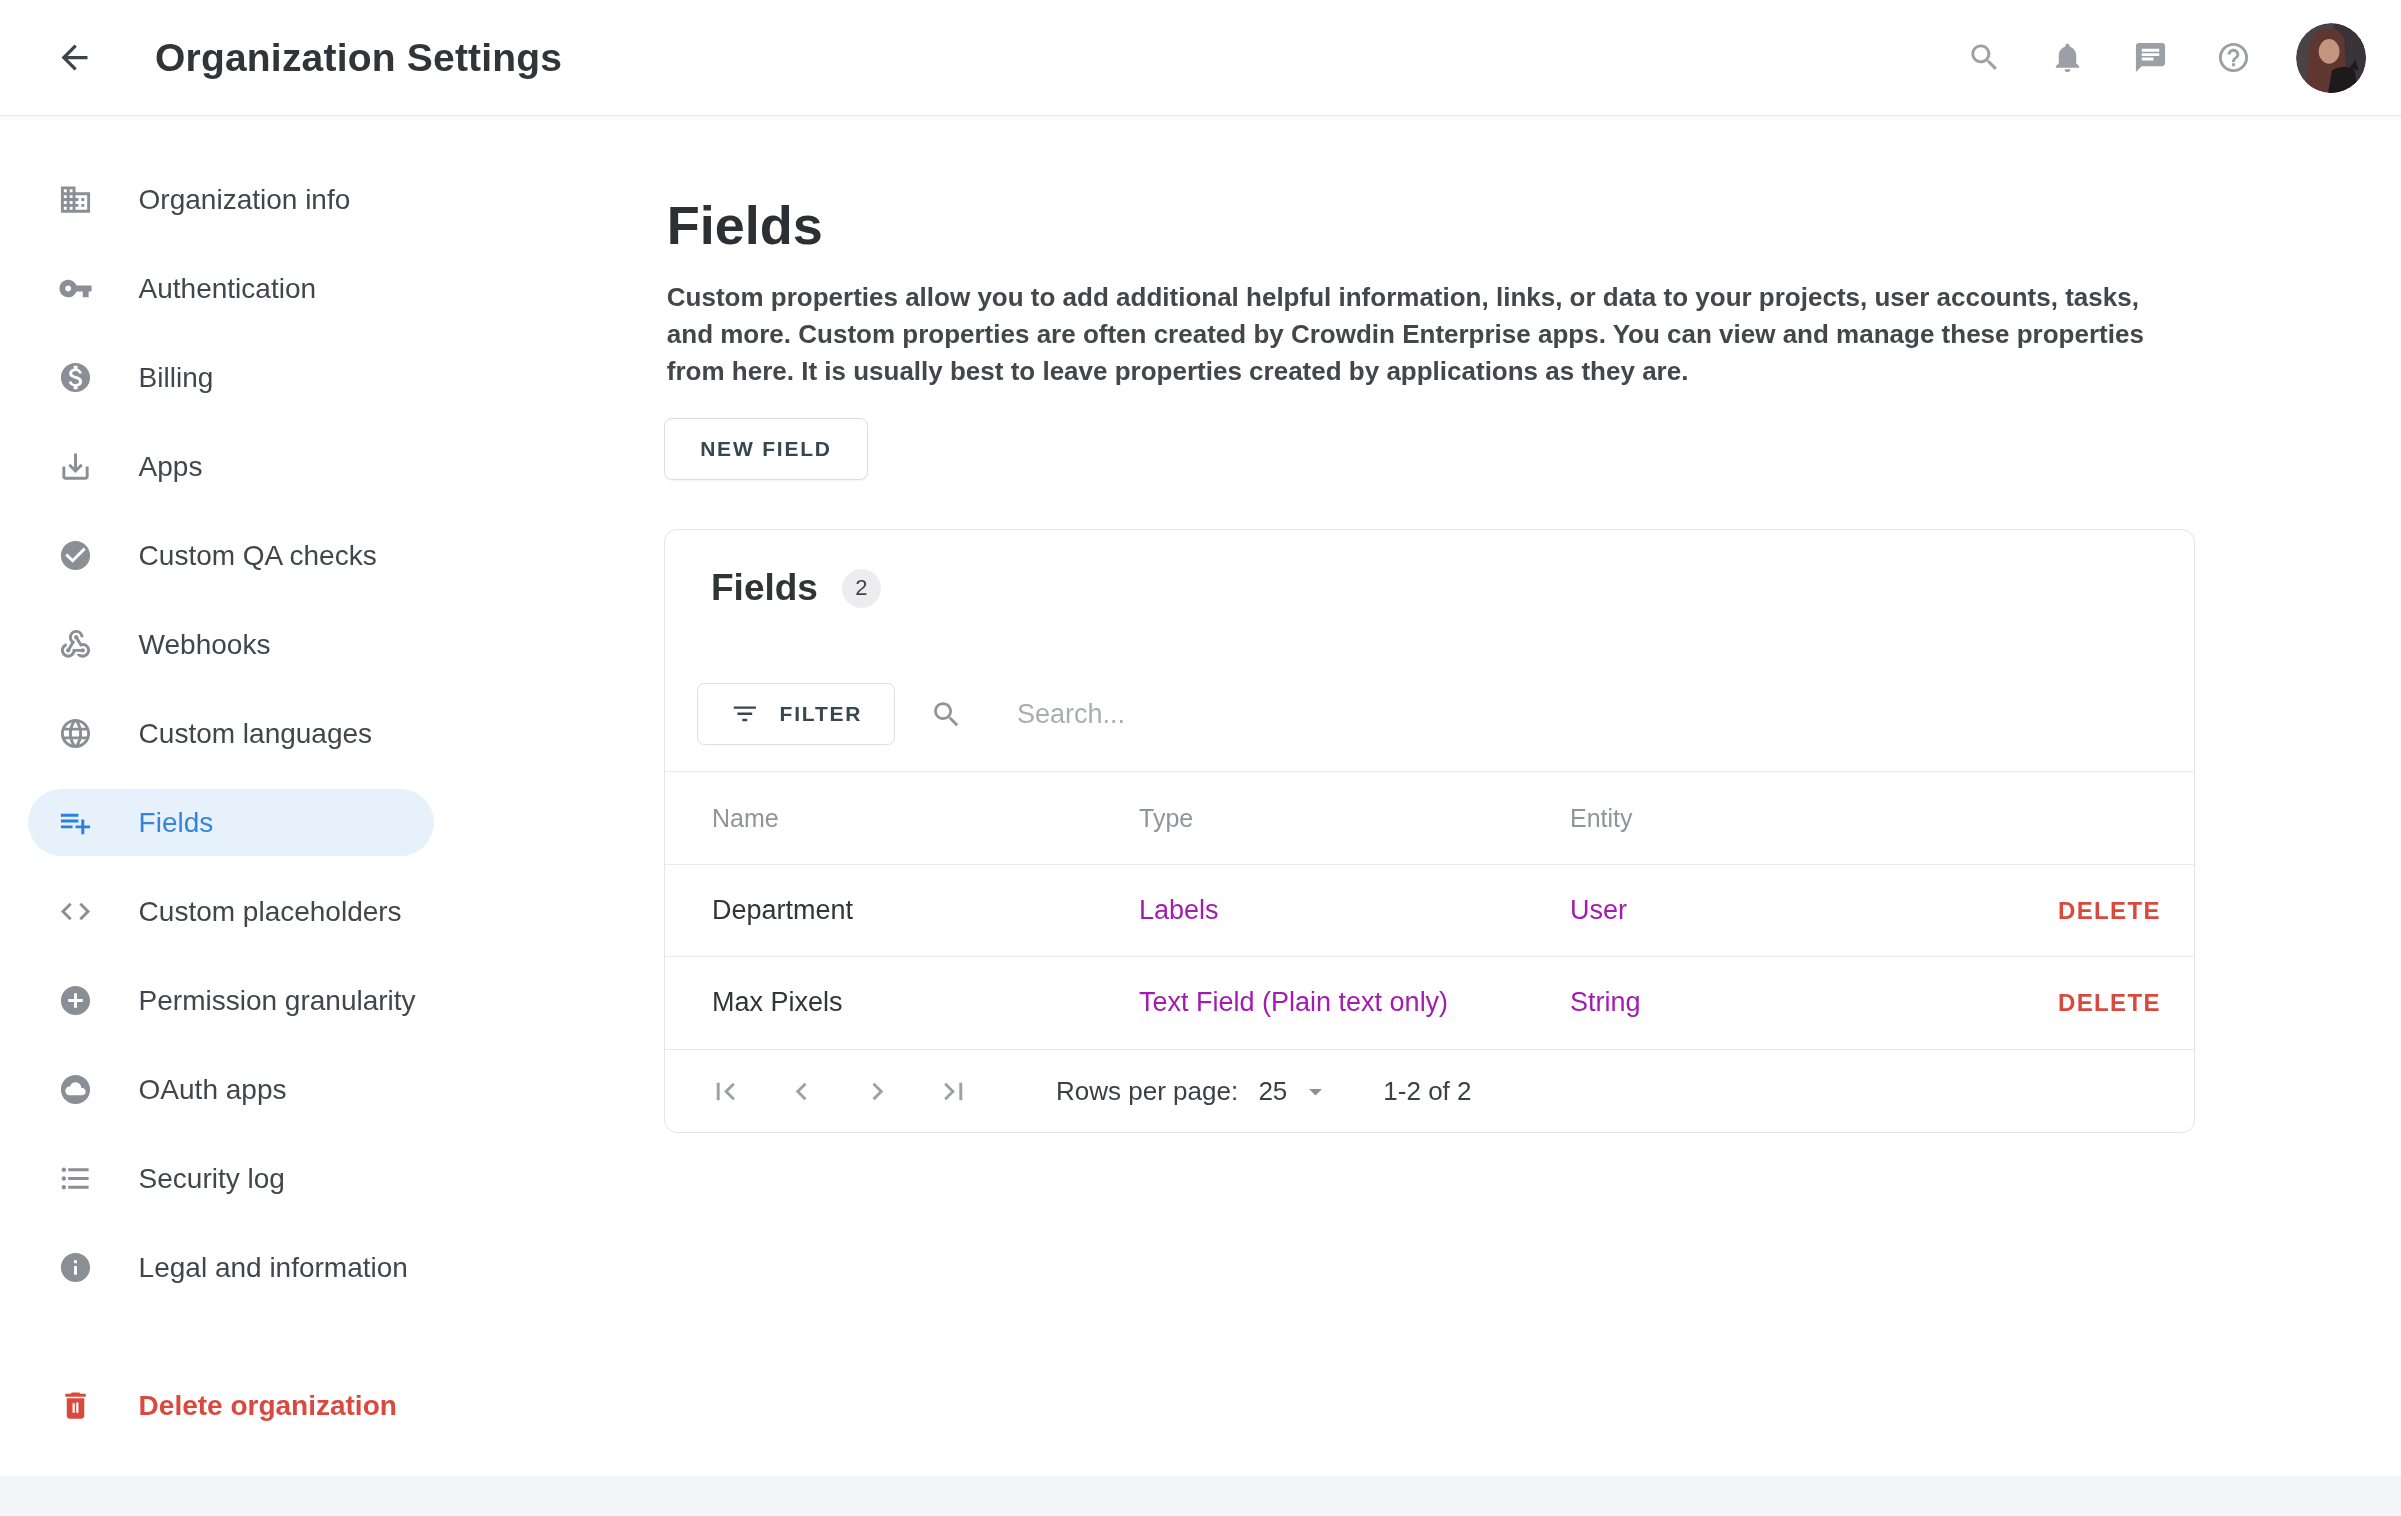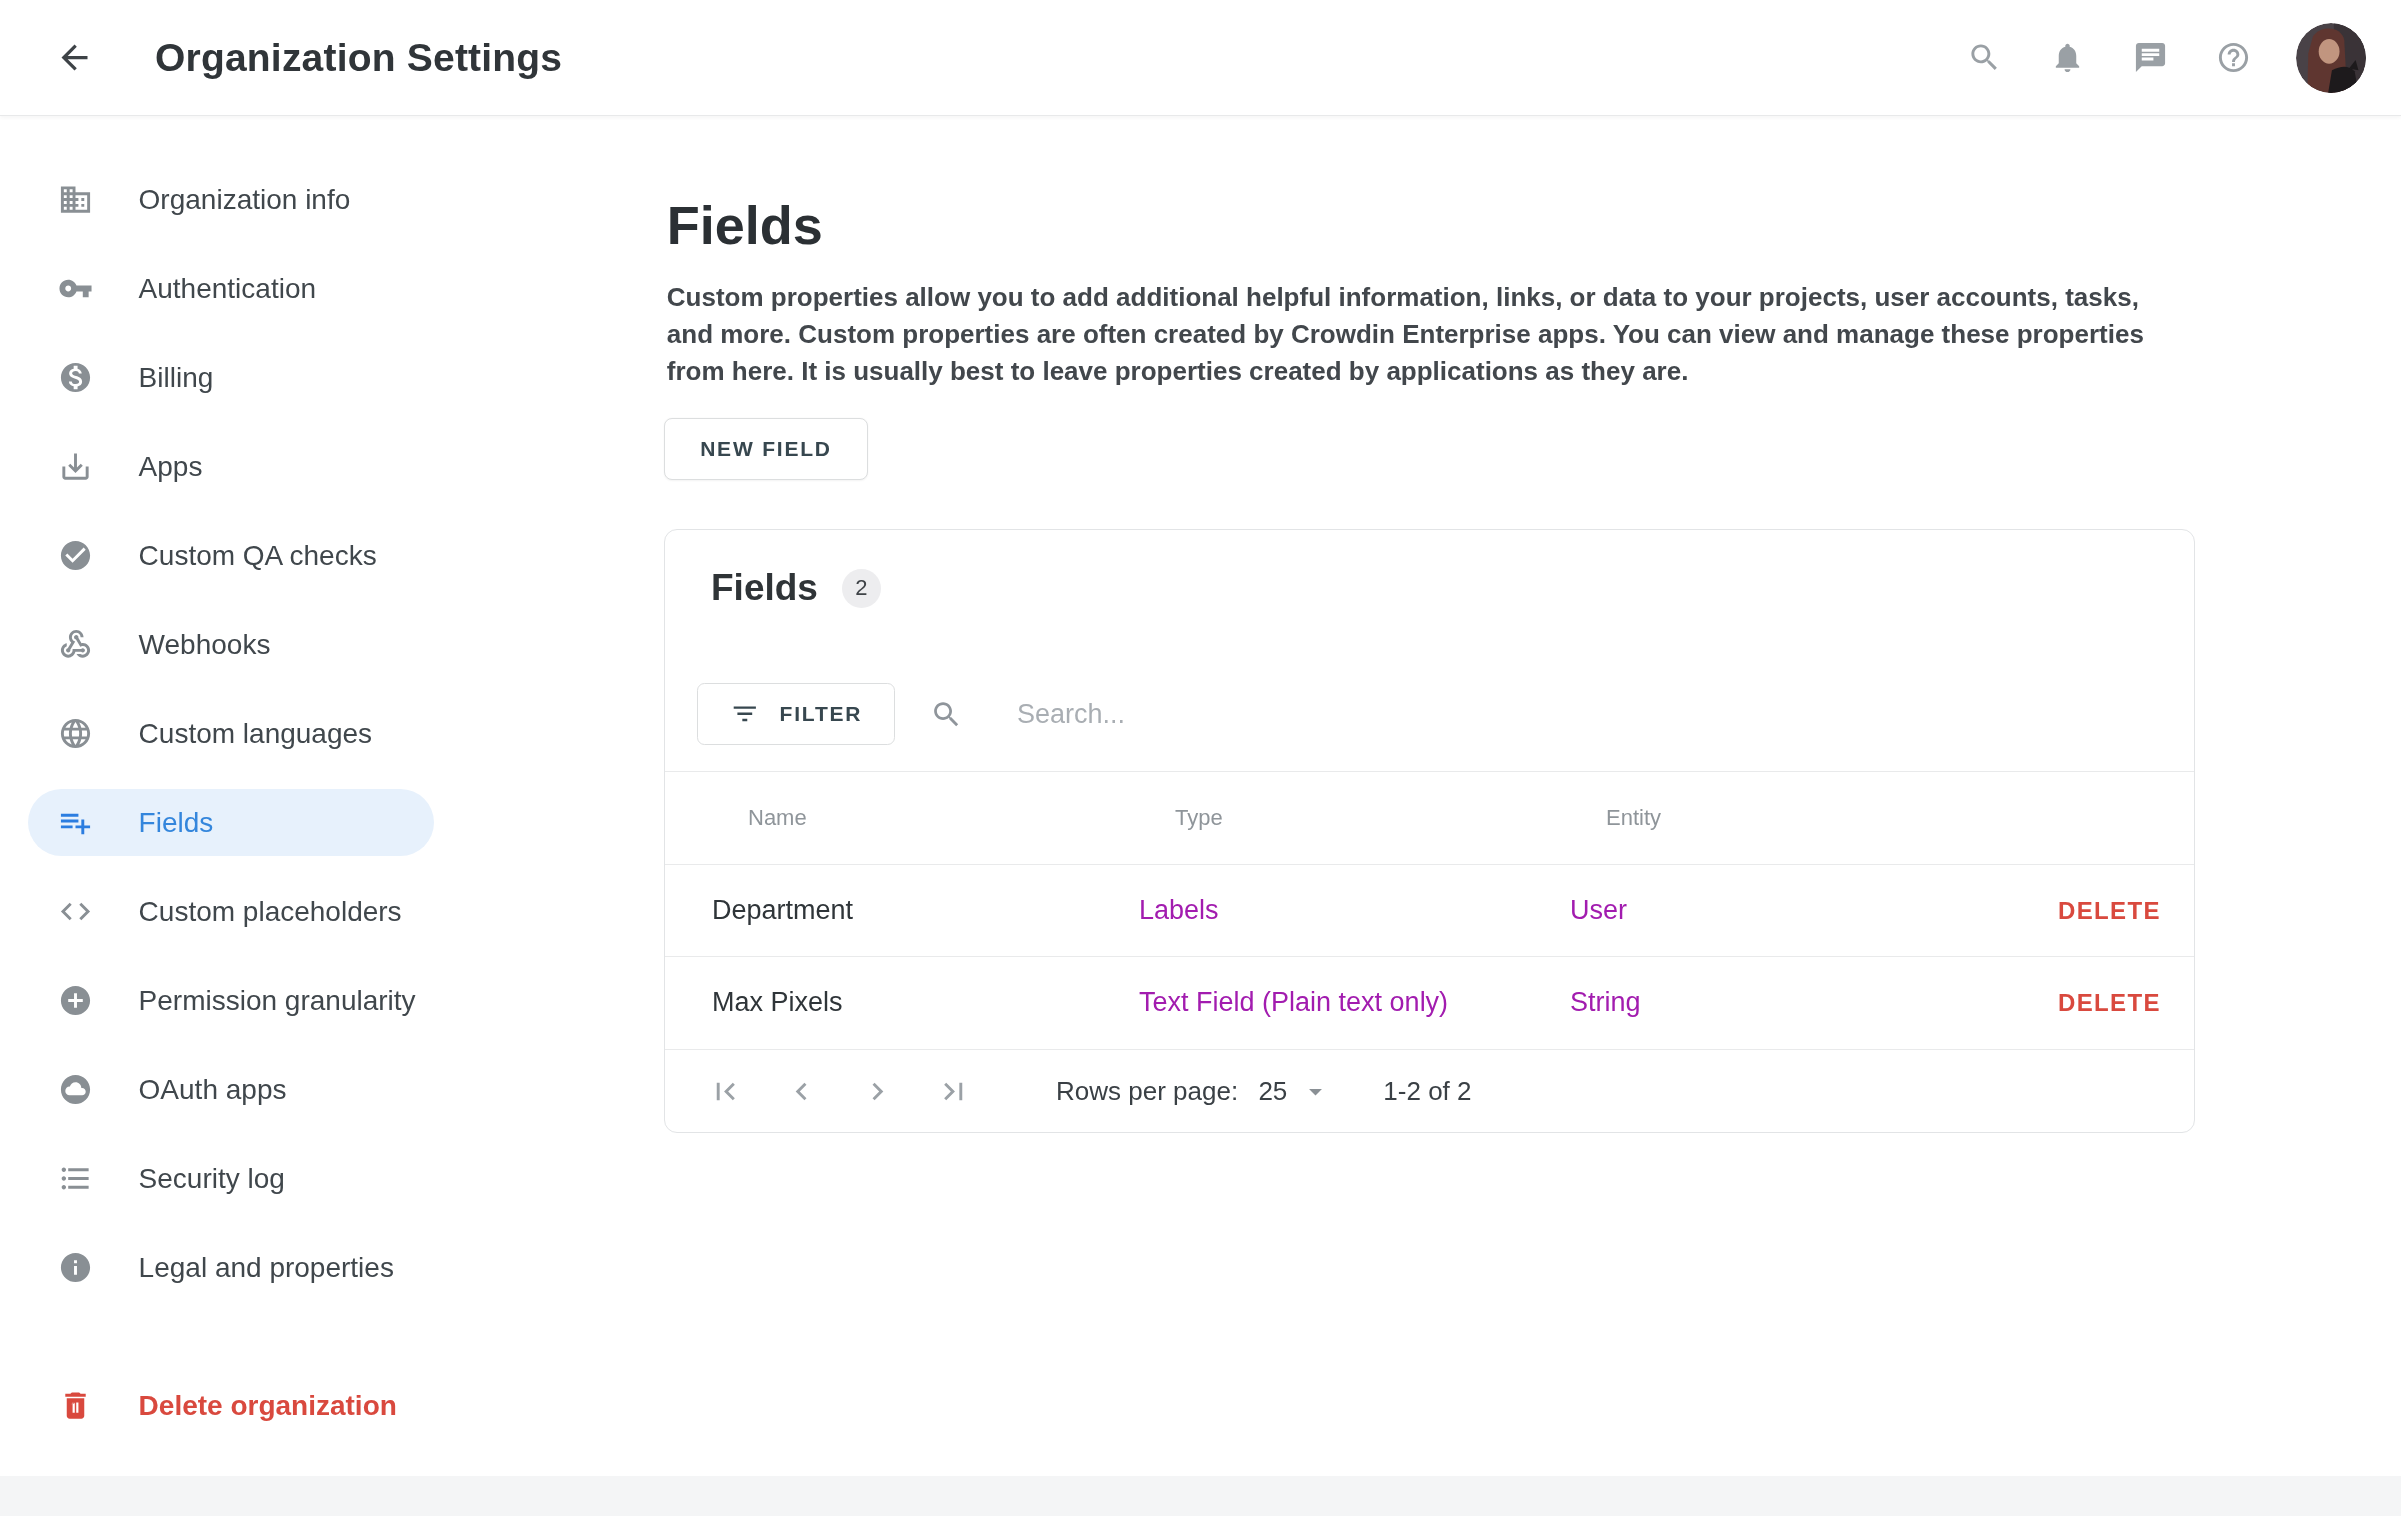--- a/index.html
+++ b/index.html
@@ -86,21 +86,21 @@
   }
   .search-input::placeholder{color:#a9aeb3;}
 
   
   .tbl{position:absolute;left:0;right:0;top:241px;}
   .tbl-row{
     display:grid;grid-template-columns:427px 431px 1fr auto;align-items:center;
     padding:0 33px 0 47px;border-top:0.9px solid #e9eaeb;height:92px;box-sizing:border-box;
   }
   .tbl-row.head{height:93px;}
-  .th{font-size:22px;color:#8f959a;margin-left:36px;}
+  .th{font-size:25px;color:#8f959a;}
   .td{font-size:27px;color:#a21caf;}
   .td.name{font-weight:normal;color:#2f3539;}
   .delete-btn{
     font-size:24px;font-weight:bold;letter-spacing:1.4px;color:var(--danger,#d9493e);
     justify-self:end;
   }
 
   
   .pagination{
     position:absolute;left:0;right:0;top:519px;height:84px;border-top:0.9px solid #e9eaeb;
@@ -276,21 +276,21 @@
             </svg>
         </span>
         <span class="nav-label">Security log</span>
       </li>
       <li class="nav-item">
         <span class="nav-ic">
           <svg viewBox="0 0 24 24">
               <path d="M12 2C6.48 2 2 6.48 2 12s4.48 10 10 10 10-4.48 10-10S17.52 2 12 2zm1 15h-2v-6h2v6zm0-8h-2V7h2v2z"></path>
             </svg>
         </span>
-        <span class="nav-label">Legal and properties</span>
+        <span class="nav-label">Legal and information</span>
       </li>
     </ul>
     <div class="delete-org">
       <span class="nav-ic">
         <svg viewBox="0 0 24 24">
             <path d="M6 19c0 1.1.9 2 2 2h8c1.1 0 2-.9 2-2V7H6v12zm3.17-7.83l1.41-1.41L12 11.17V9h0l-1.42 1.76zM19 4h-3.5l-1-1h-5l-1 1H5v2h14V4zM10 10h1.5v7H10zm2.5 0H14v7h-1.5z"></path>
           </svg>
       </span>
       <span class="nav-label">Delete organization</span>
     </div>

